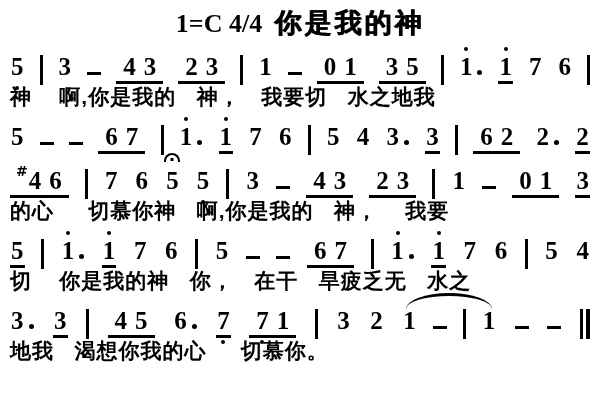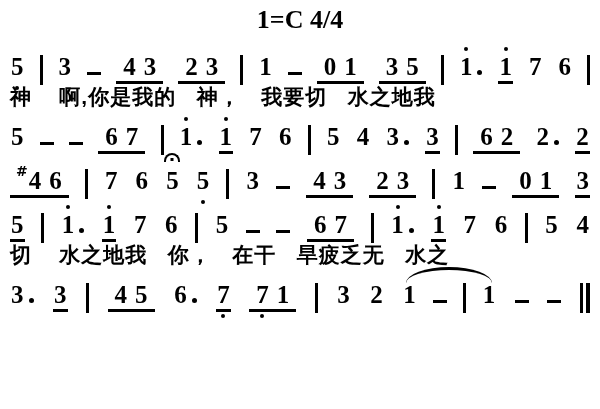--- a/index.html
+++ b/index.html
@@ -54,20 +54,21 @@
     font-size:21px;line-height:26px;height:26px;overflow:hidden;
     white-space:pre;letter-spacing:1px;padding-left:2px;
   }
 </style>
 </head>
 <body>
 
 <div class="sheet">
   <div class="title">
     <span class="kt">1=C 4/4</span>
+    <span class="tname">你是我的神</span>
   </div>
 
   <div class="sys">
     <div class="notes">
         <span class="note">
           <span class="d">5<span class="odot lo"></span></span>
         </span>
         <span class="bar"></span>
         <span class="note">
           <span class="d">3</span>
@@ -246,20 +247,21 @@
             <span class="d">0</span>
           </span>
           <span class="note">
             <span class="d">1</span>
           </span>
         </span>
         <span class="note">
           <span class="d ul">3</span>
         </span>
       </div>
+    <div class="lyrics">的心     切慕你神   啊,你是我的   神，    我要</div>
   </div>
 
   <div class="sys">
     <div class="notes">
         <span class="note">
           <span class="d ul">5</span>
         </span>
         <span class="bar"></span>
         <span class="note">
           <span class="d">1<span class="odot hi"></span></span>
@@ -303,21 +305,21 @@
           <span class="d">6</span>
         </span>
         <span class="bar"></span>
         <span class="note">
           <span class="d">5</span>
         </span>
         <span class="note">
           <span class="d">4</span>
         </span>
       </div>
-    <div class="lyrics">切    水之地我   你，   在干   旱疲乏无   水之</div>
+    <div class="lyrics">切    你是我的神   你，   在干   旱疲乏无   水之</div>
   </div>
 
   <div class="sys">
     <div class="notes">
         <span class="note">
           <span class="d">3</span>
           <span class="ad"></span>
         </span>
         <span class="note">
           <span class="d ul">3</span>
@@ -360,14 +362,15 @@
           <span class="dash"></span>
           <span class="bar"></span>
           <span class="note">
             <span class="d">1</span>
           </span>
         </span>
         <span class="dash"></span>
         <span class="dash"></span>
         <span class="finbar"></span>
       </div>
+    <div class="lyrics">地我   渴想你我的心     切慕你。</div>
   </div>
 </div>
 
 </body></html>

